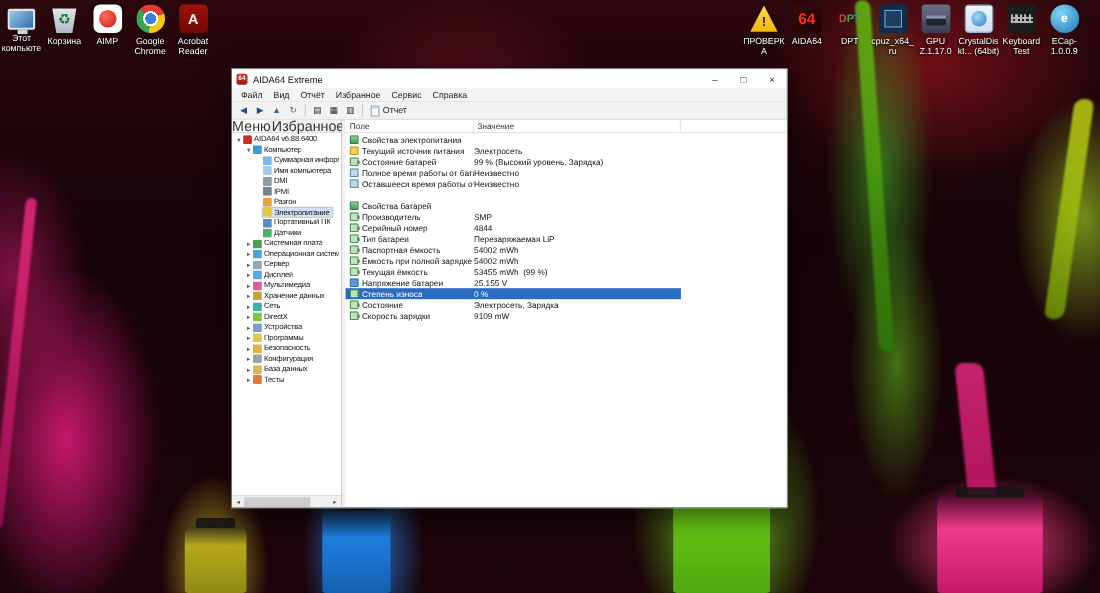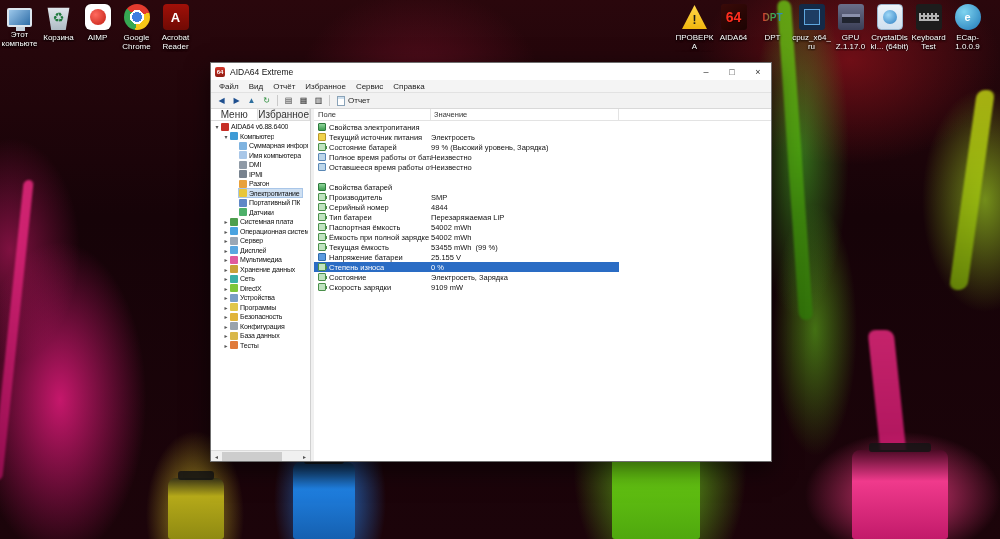--- a/index.html
+++ b/index.html
@@ -74,21 +74,21 @@
   .crystaldisk-icon::before { content:""; position:absolute; inset:5px; border-radius:50%;
     background:radial-gradient(circle at 38% 35%, #9fd8f7, #2e7fc2); }
   .keyboardtest-icon { background:#1c1c1c; border-radius:3px; }
   .keyboardtest-icon::before { content:""; position:absolute; left:3px; right:3px; top:9px; bottom:9px; opacity:.85;
     background-image:repeating-linear-gradient(90deg,#cfcfcf 0 2px,rgba(0,0,0,0) 2px 4px),
                      repeating-linear-gradient(0deg,#cfcfcf 0 2px,rgba(0,0,0,0) 2px 4px); }
   .ecap-icon { background:radial-gradient(circle at 35% 30%, #7fd4f0, #1f78b8); border-radius:50%; }
   .ecap-icon::after { color:#fff; font-size:11px; }
 
   
-  .window { position:absolute; left:210px; top:62px; width:562px; height:400px; background:#fff;
+  .window { position:absolute; left:210px; top:62px; width:506px; height:400px; background:#fff;
     border:1px solid #6f6f6f; box-shadow:0 8px 22px rgba(0,0,0,.55); display:flex; flex-direction:column; }
   .titlebar { height:17px; display:flex; align-items:center; background:#fff; padding-left:4px; flex:0 0 auto; }
   .app-ic { width:10px; height:10px; background:linear-gradient(#d3382b,#8f1d14); border-radius:2px;
     color:#fff; font-size:6px; font-weight:bold; display:flex; align-items:center; justify-content:center; }
   .title-text { font-size:8.5px; margin-left:5px; color:#111; }
   .controls { margin-left:auto; display:flex; height:100%; }
   .ctrl { width:26px; display:flex; align-items:center; justify-content:center; font-size:9px; color:#333; cursor:pointer; }
   .menubar { height:13px; display:flex; align-items:center; background:#f4f4f4;
     border-bottom:1px solid #e2e2e2; padding-left:3px; flex:0 0 auto; }
   .menu-item { font-size:8px; padding:0 5px; color:#222; cursor:pointer; }
@@ -100,21 +100,21 @@
   .glyph-refresh { color:#2e8f3e; }
   .glyph-up { color:#2e6f9e; }
   .tb-sep { width:1px; height:11px; background:#c9c9c9; margin:0 3px; }
   .report-btn { display:flex; align-items:center; gap:3px; font-size:8px; color:#222; padding:0 4px; cursor:pointer; }
   .report-ic { width:8px; height:10px; background:#fff; border:1px solid #8aa3b8; box-shadow:inset 0 2px 0 #cfe0ee; }
 
   .content { flex:1; display:flex; min-height:0; background:#f0f0f0; }
   .left-panel { width:100px; display:flex; flex-direction:column; background:#fff;
     border-right:1px solid #d0d0d0; flex:0 0 auto; }
   .panel-tabs { height:12px; display:flex; border-bottom:1px solid #dcdcdc; background:#f2f2f2; flex:0 0 auto; }
-  .ptab { flex:1; font-size:10px; display:flex; align-items:center; justify-content:center;
+  .ptab { flex:1; font-size:13px; display:flex; align-items:center; justify-content:center;
     color:#333; border-right:1px solid #e0e0e0; cursor:pointer; }
   .ptab.active { background:#fff; }
   .tree { flex:1; overflow:hidden; padding-top:1px; }
   .tree-row { height:9.5px; display:flex; align-items:center; font-size:7px; letter-spacing:-0.2px;
     white-space:nowrap; cursor:pointer; }
   .tw { width:8px; font-size:6px; color:#555; text-align:center; flex:0 0 auto; }
   .lbl-box { display:flex; align-items:center; padding:0 2px 0 0; overflow:hidden; }
   .lbl-box.selbox { background:#cfe0f2; outline:1px solid #a9c6e8; }
   .node-ic { width:8px; height:8px; border-radius:1px; margin-right:2px; flex:0 0 auto; }
   .tree-label { color:#111; overflow:hidden; }

